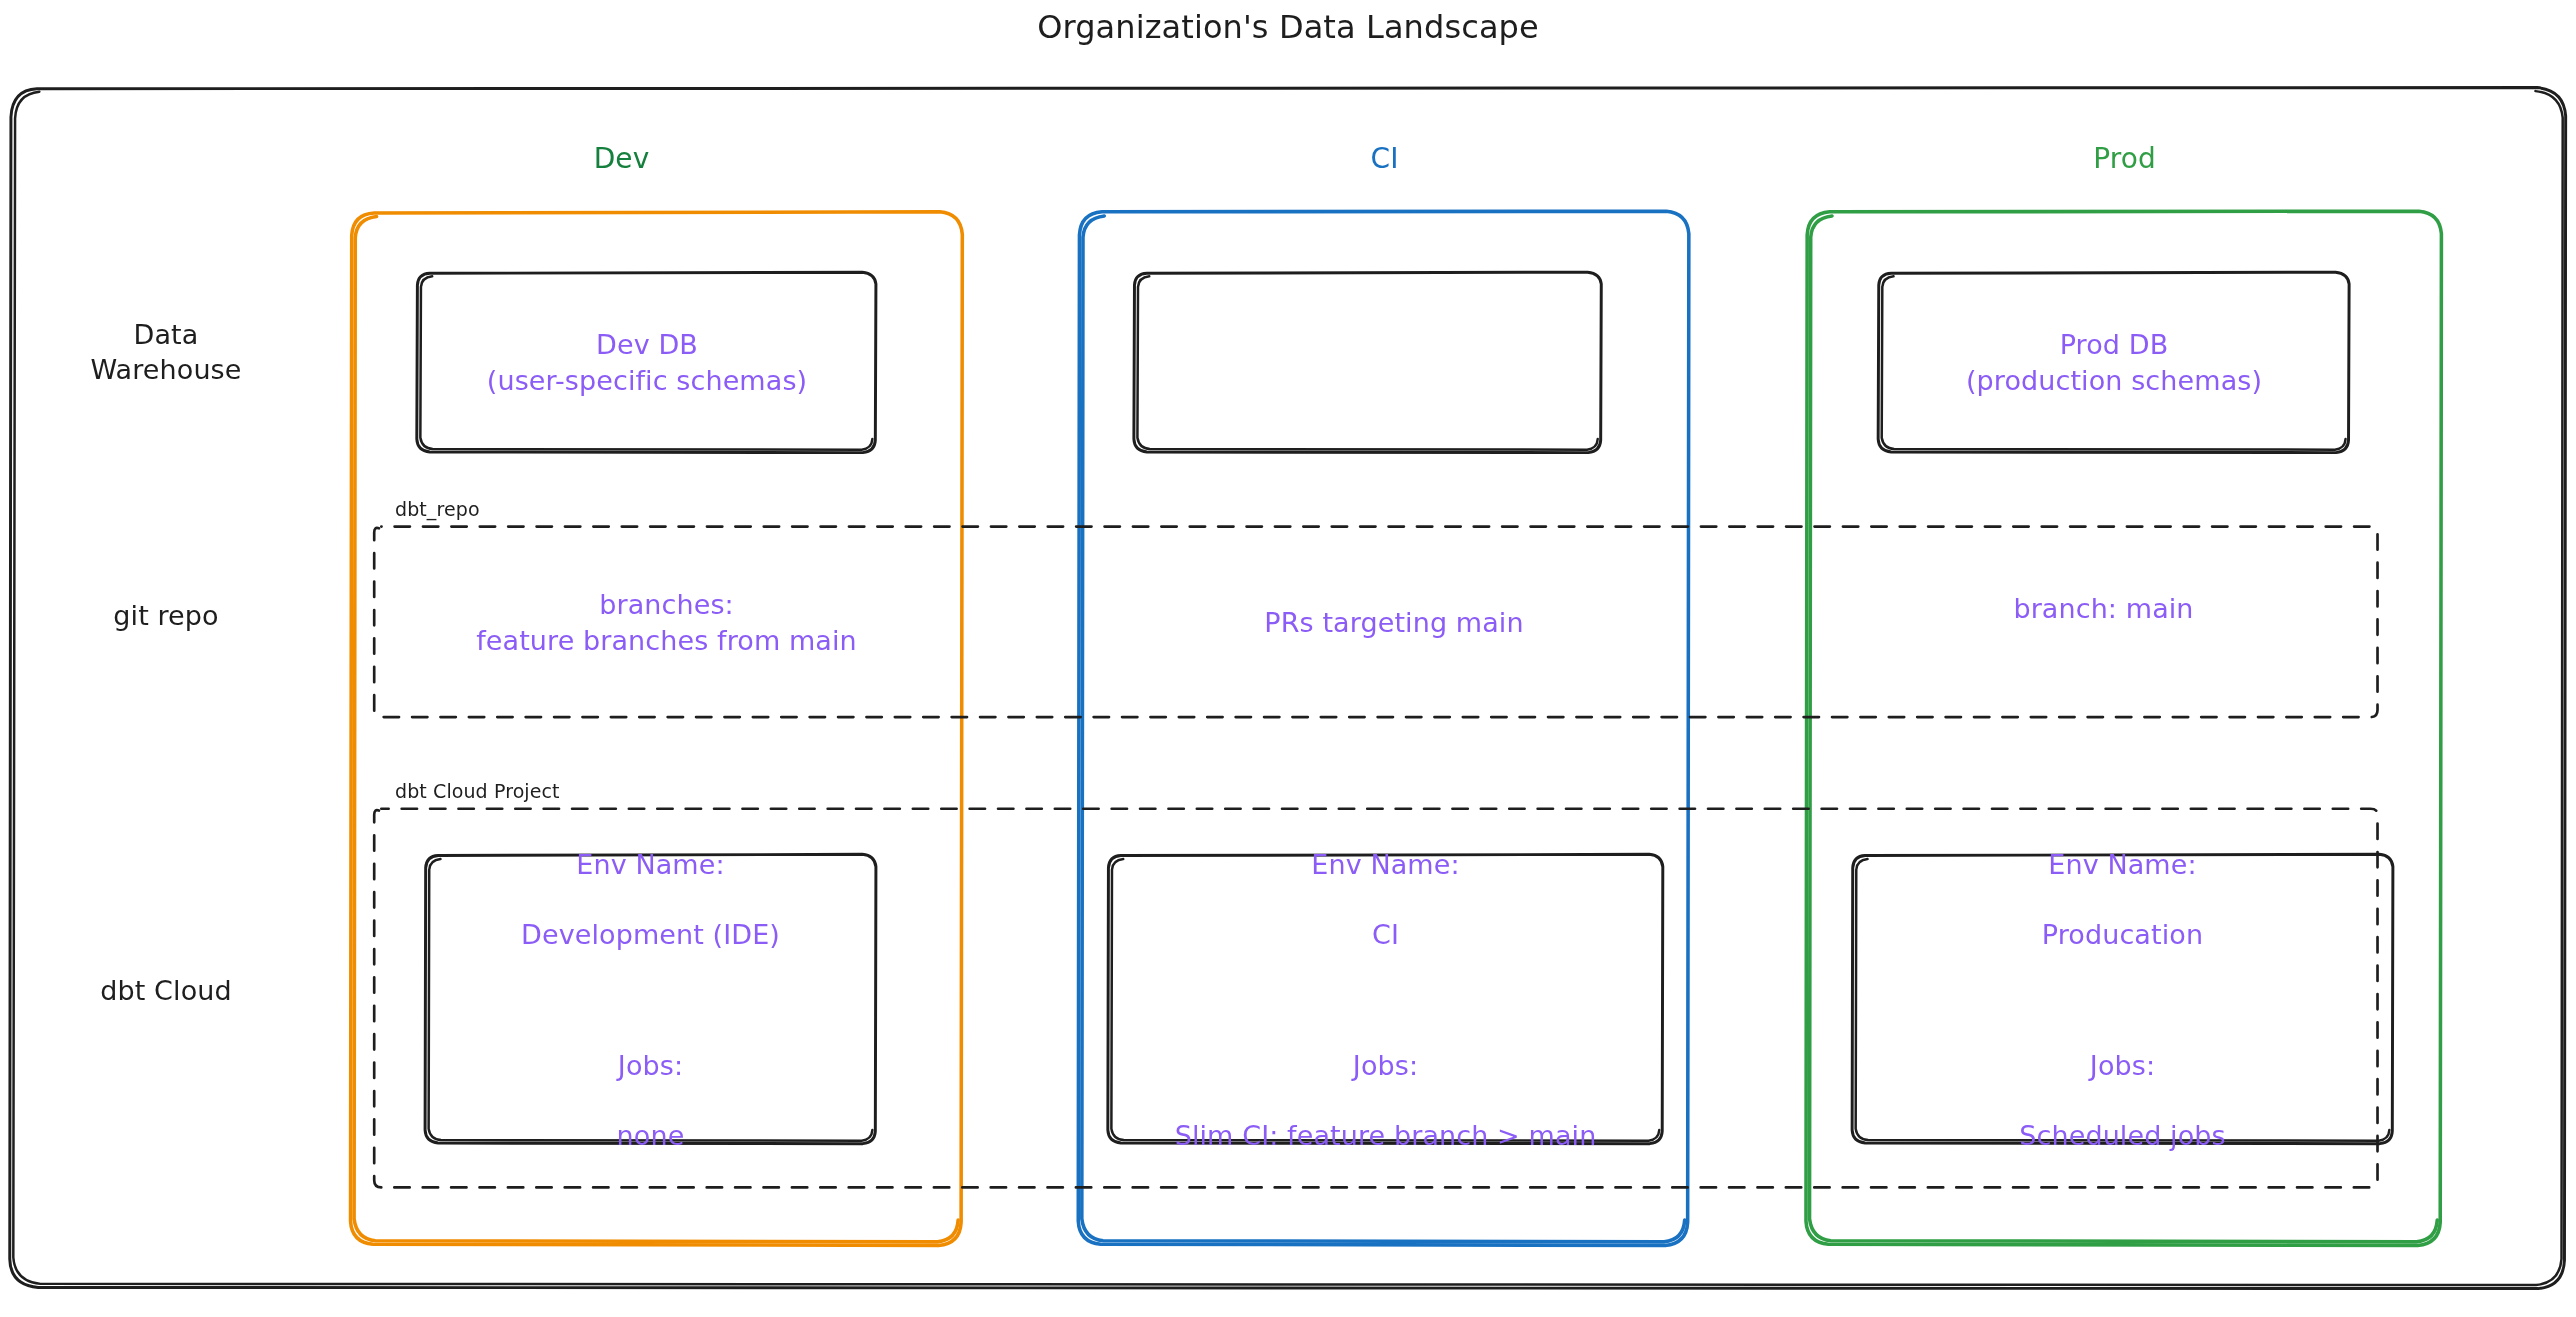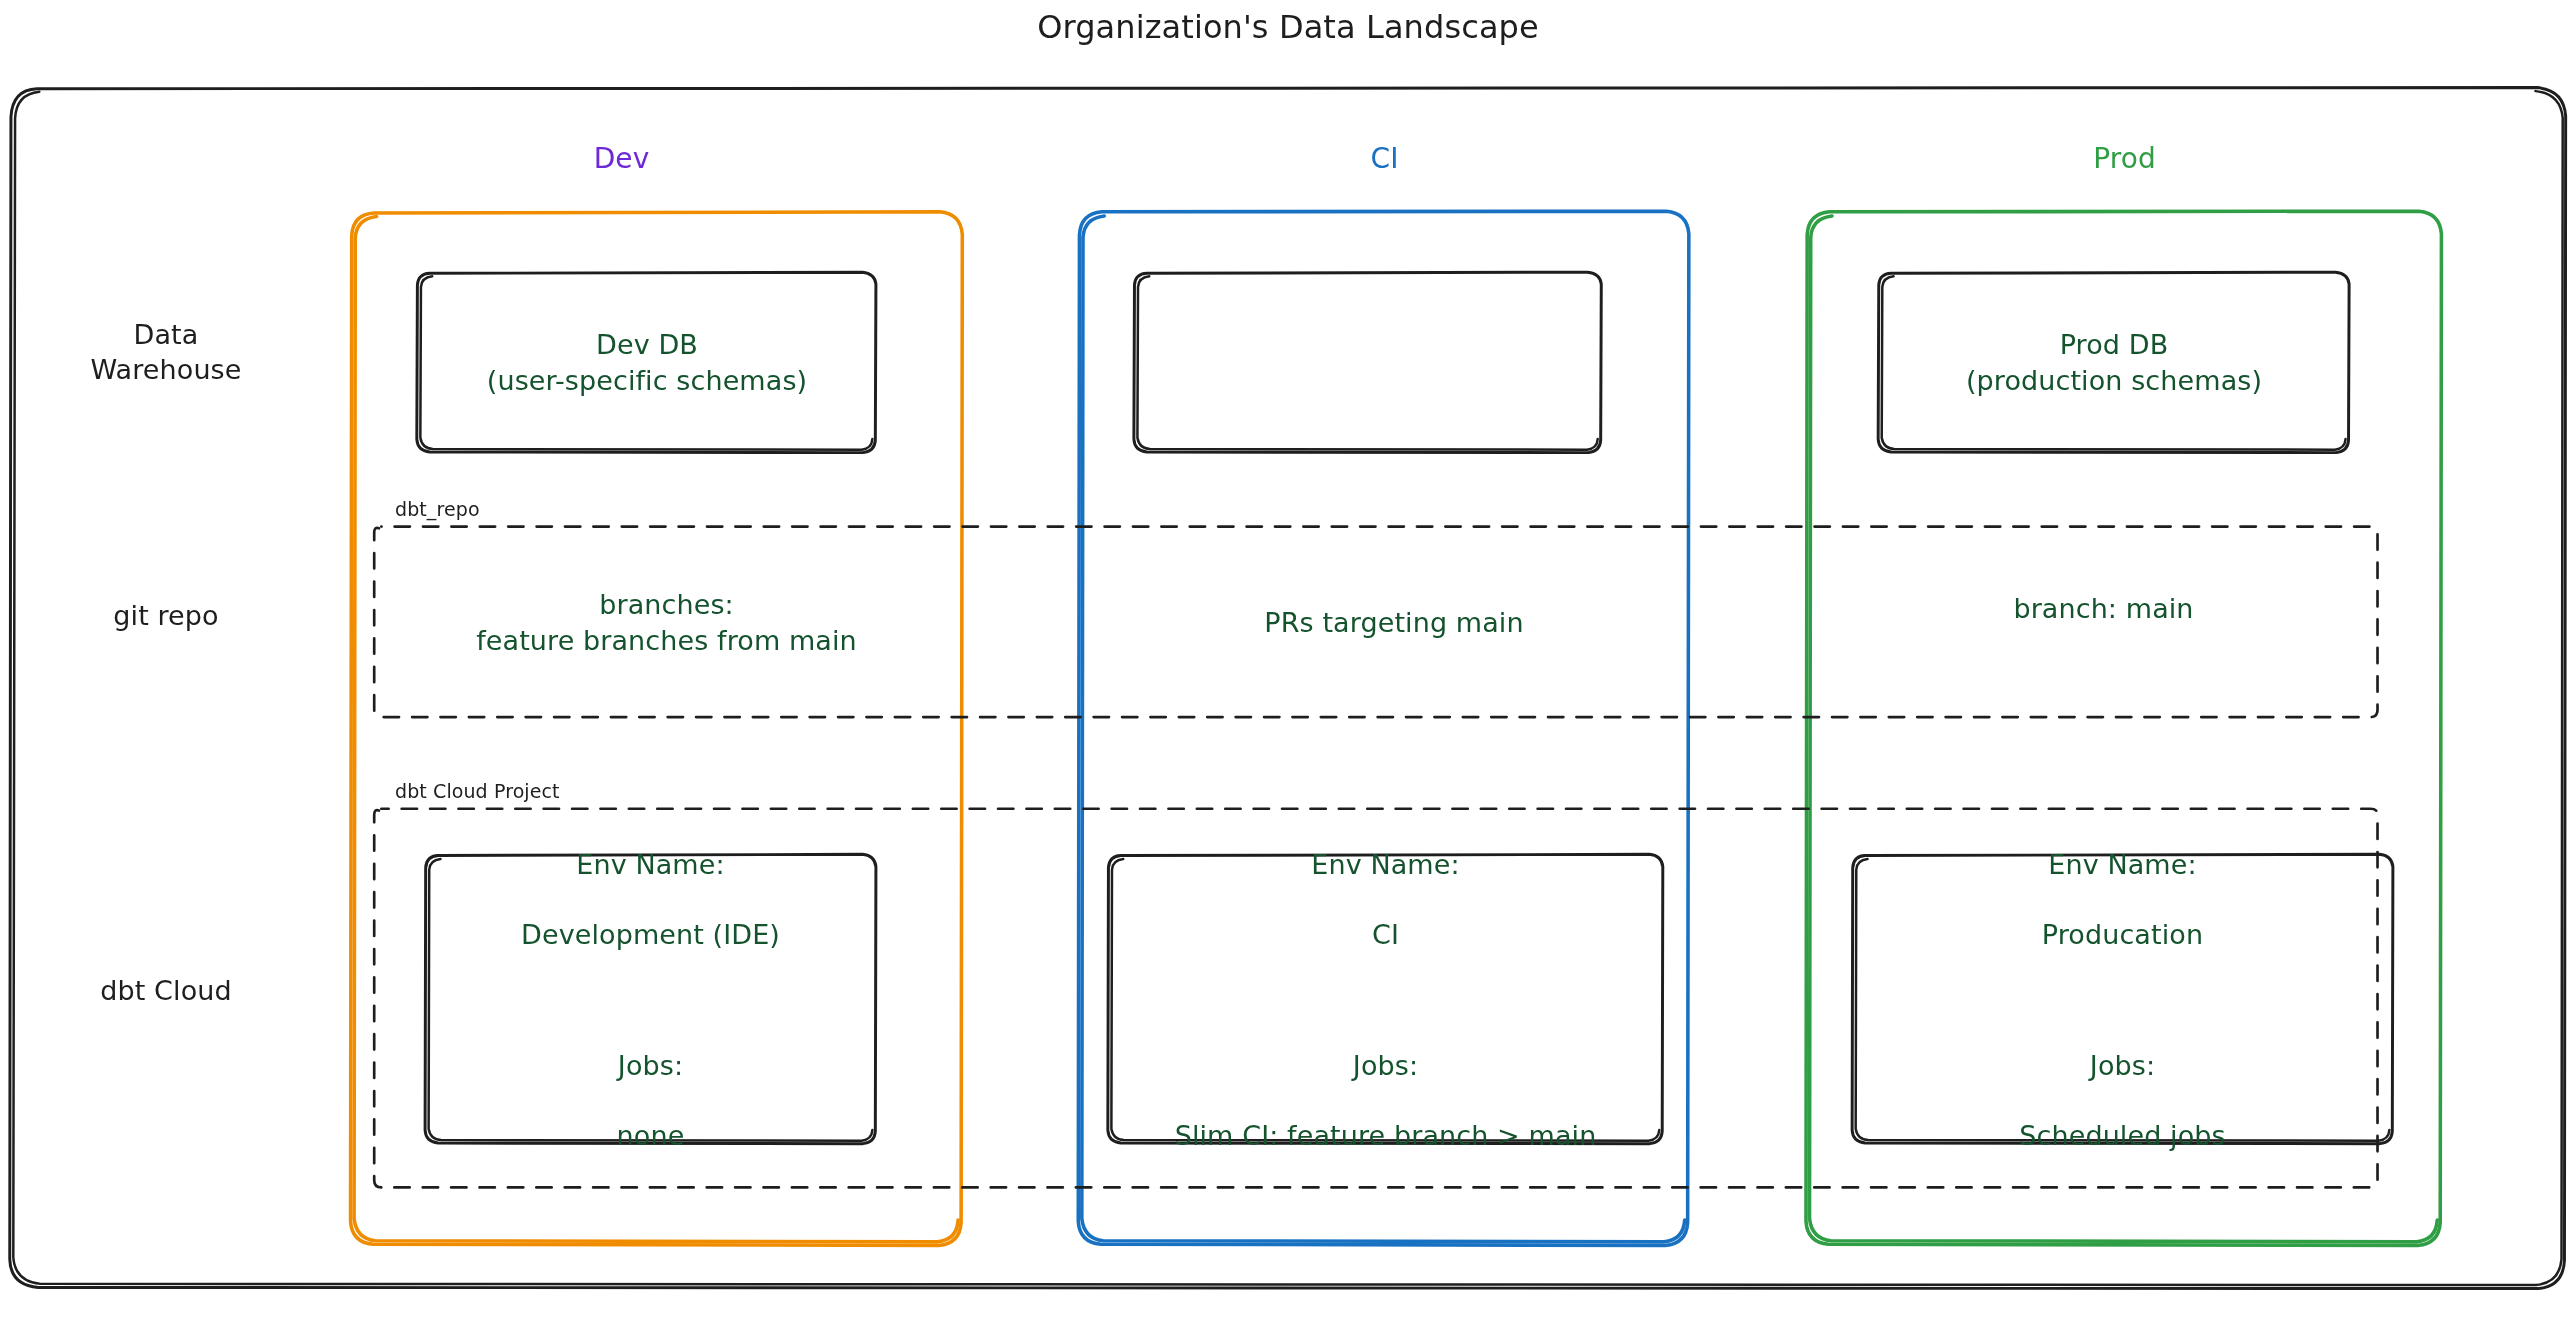--- a/index.html
+++ b/index.html
@@ -49,32 +49,32 @@
     left: 0; right: 0;
     top: 7px;
     font-size: 32px;
     color: #1e1e1e;
   }
 
   .col-header {
     font-size: 28px;
     text-align: center;
   }
-  .col-header.dev  { color: #6d28d9; }
+  .col-header.dev  { color: #15803d; }
   .col-header.ci   { color: #1971c2; }
   .col-header.prod { color: #2f9e44; }
 
   .row-label {
     font-size: 27px;
     color: #1e1e1e;
   }
 
   .node-text {
     font-size: 27px;
-    color: #14532d;
+    color: #8b5cf6;
     display: flex;
     align-items: center;
     justify-content: center;
     text-align: center;
   }
   .node-text .line { display: block; }
   .node-text .spacer { display: block; height: 26px; }
 
   .group-tag {
     font-size: 19px;

